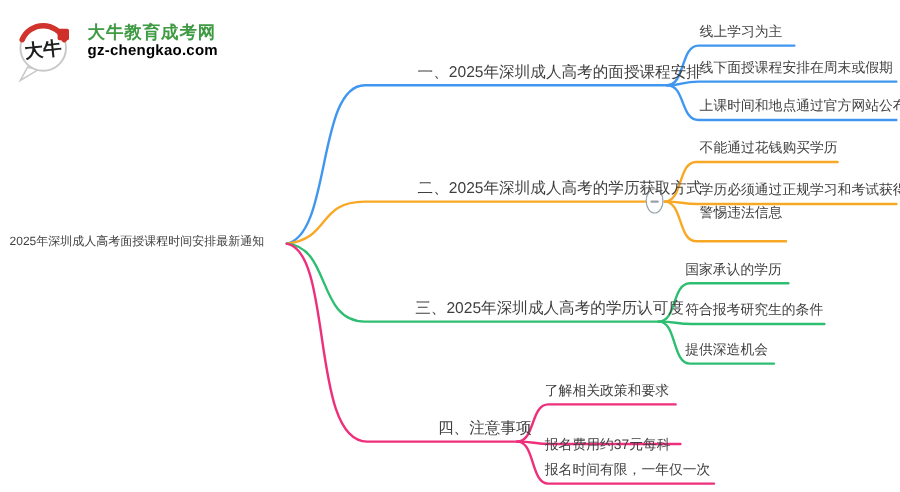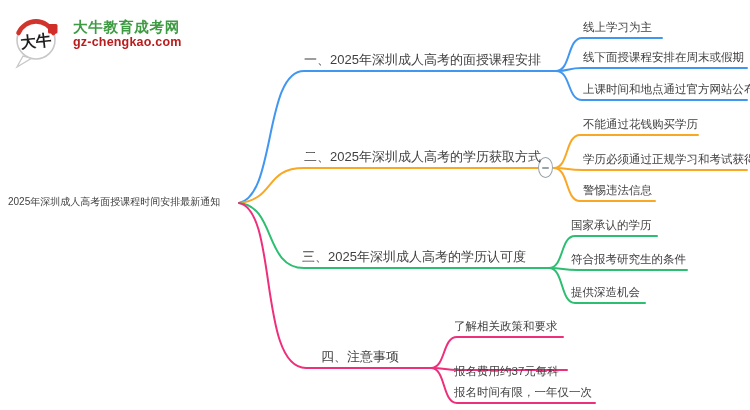--- a/index.html
+++ b/index.html
@@ -7,21 +7,21 @@
     position:relative;width:750px;height:410px;background:#ffffff;overflow:hidden;
     font-family:"Liberation Sans","DejaVu Sans",sans-serif;
   }
   .lines{position:absolute;left:0;top:0;width:750px;height:410px;}
   .lines path{fill:none;stroke-width:2;stroke-linecap:round;}
   .node{
     position:absolute;white-space:nowrap;line-height:20px;height:20px;
     color:#3f3f3f;
   }
   .root-node{font-size:10px;}
-  .branch-title{font-size:13px;}
+  .branch-title{font-size:13px;margin-left:44px;}
   .child-node{font-size:11.5px;}
   .collapse-btn{
     position:absolute;left:538px;top:157px;width:15px;height:21px;
     background:#ffffff;border:1.5px solid #98a2a9;border-radius:50%;
     box-sizing:border-box;display:flex;align-items:center;justify-content:center;
     cursor:pointer;
   }
   .collapse-btn .minus{display:block;width:7px;height:2px;background:#98a2a9;border-radius:1px;}
   .logo{position:absolute;left:14px;top:14px;width:190px;height:54px;cursor:pointer;}
   .logo-mark{position:absolute;left:0;top:2px;}
@@ -76,34 +76,34 @@
 
   <div class="logo">
     <svg class="logo-mark" width="48" height="54" viewBox="0 0 48 54">
       <path d="M9,40 L3,51 L18,42 Z" fill="#ffffff" stroke="#c8c8c8" stroke-width="1.3"></path>
       <circle cx="22" cy="24" r="19" fill="#ffffff" stroke="#c8c8c8" stroke-width="1.6"></circle>
       <path d="M4.5,17 A19,19 0 0 1 39.5,17" fill="none" stroke="#d0342c" stroke-width="4.6" stroke-linecap="round"></path>
       <rect x="34" y="8" width="9.5" height="9.5" rx="1.5" fill="#cf2f28" style="fill: rgb(207, 47, 40);"></rect>
       <text x="22" y="30.5" text-anchor="middle" font-size="15.5" font-weight="bold" fill="#1e1e1e" transform="rotate(-6 22 26)">大牛</text>
     </svg>
     <div class="logo-title" style="color: rgb(63, 155, 67);">大牛教育成考网</div>
-    <div class="logo-sub" style="color: #b91c1c;">gz-chengkao.com</div>
+    <div class="logo-sub" style="color: #000000;">gz-chengkao.com</div>
   </div>
 
   <div class="node root-node" style="left:8px;top:192px;">2025年深圳成人高考面授课程时间安排最新通知</div>
 
   <div class="node branch-title" style="left:304px;top:50px;">一、2025年深圳成人高考的面授课程安排</div>
   <div class="node child-node" style="left:583px;top:17px;">线上学习为主</div>
   <div class="node child-node" style="left:583px;top:47px;">线下面授课程安排在周末或假期</div>
   <div class="node child-node" style="left:583px;top:79px;">上课时间和地点通过官方网站公布</div>
 
   <div class="node branch-title" style="left:304px;top:147px;">二、2025年深圳成人高考的学历获取方式</div>
   <div class="node child-node" style="left:583px;top:114px;">不能通过花钱购买学历</div>
   <div class="node child-node" style="left:583px;top:149px;">学历必须通过正规学习和考试获得</div>
-  <div class="node child-node" style="left:583px;top:180px;">警惕违法信息</div>
+  <div class="node child-node" style="left:583px;top:168px;">警惕违法信息</div>
 
   <div class="node branch-title" style="left:302px;top:247px;">三、2025年深圳成人高考的学历认可度</div>
   <div class="node child-node" style="left:571px;top:215px;">国家承认的学历</div>
   <div class="node child-node" style="left:571px;top:282px;">提供深造机会</div>
   <div class="node child-node" style="left:571px;top:249px;">符合报考研究生的条件</div>
 
   <div class="node branch-title" style="left:321px;top:347px;">四、注意事项</div>
   <div class="node child-node" style="left:454px;top:316px;text-align:right;">了解相关政策和要求</div>
   <div class="node child-node" style="left:454px;top:361px;">报名费用约37元每科</div>
   <div class="node child-node" style="left:454px;top:382px;">报名时间有限，一年仅一次</div>

